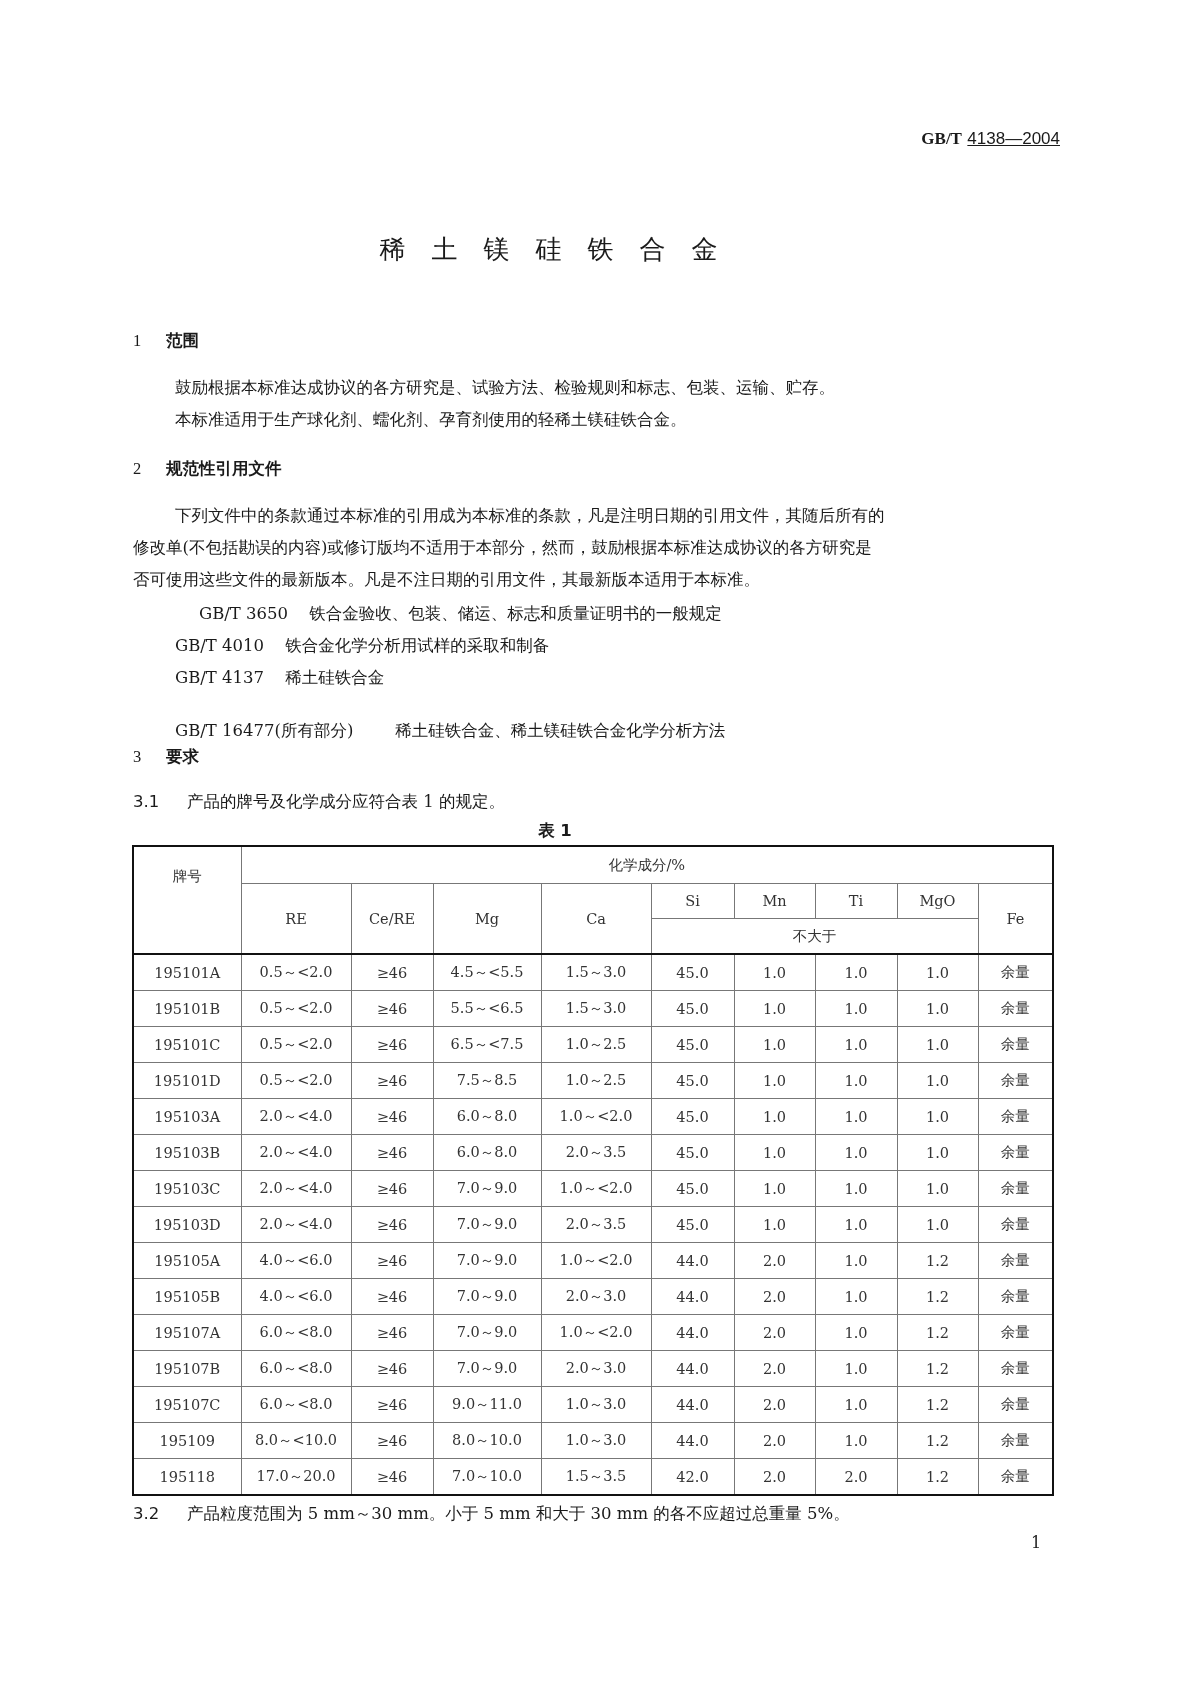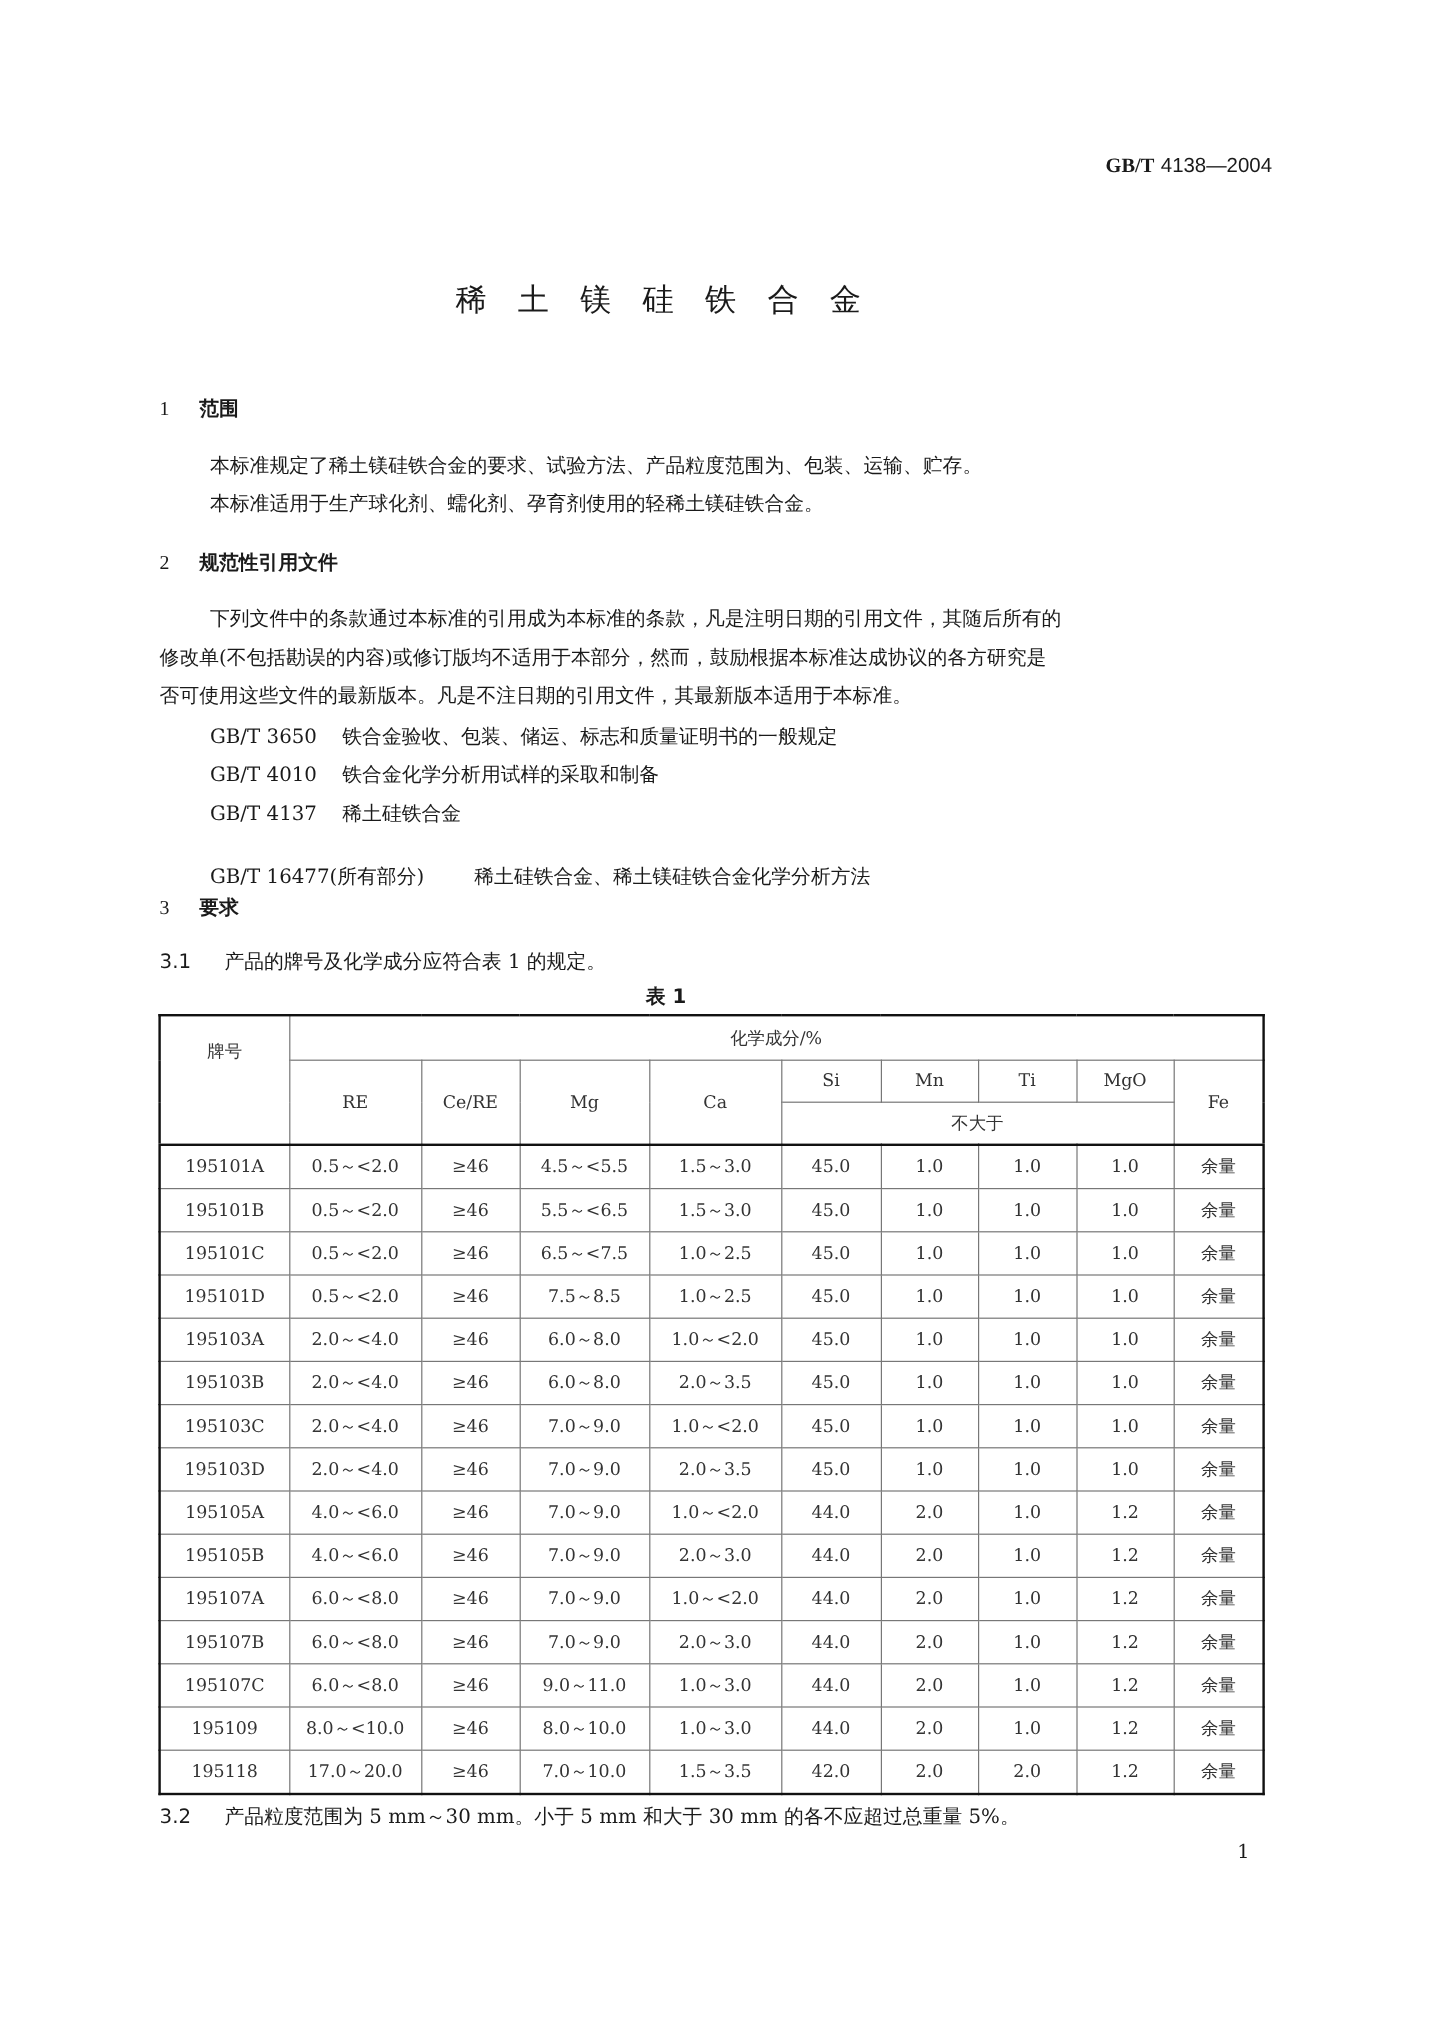--- a/index.html
+++ b/index.html
@@ -1,21 +1,21 @@
 <!DOCTYPE html>
 <html><head>
 <meta charset="utf-8">
 <style>
   html, body { margin: 0; padding: 0; background: #ffffff; }
   body { width: 1191px; height: 1684px; position: relative; overflow: hidden;
          font-family: "DejaVu Serif", "Liberation Serif", serif; color: #1a1a1a; }
   .abs { position: absolute; }
   .std-code { top: 128px; right: 131px; font-size: 17px; white-space: nowrap; }
   .std-code b { font-family: "Liberation Serif", serif; font-weight: bold; }
-  .std-code span.num { font-family: "Liberation Sans", sans-serif; }
+  .std-code span.num { font-family: "Liberation Sans", sans-serif; text-decoration: underline; }
   .doc-title { top: 232px; left: 0; width: 1097px; text-align: center;
                font-family: "DejaVu Sans", sans-serif; font-size: 26px;
                letter-spacing: 26px; text-indent: 26px; }
   .h1 { font-family: Liberation Serif, serif; font-size: 16.5px; font-weight: bold; left: 133px; }
   .h1 .no { display: inline-block; width: 33px; font-weight: normal; }
   .para { font-size: 16.5px; line-height: 32px; white-space: nowrap; }
   .ref { left: 175px; font-size: 16.5px; white-space: nowrap; }
   .ref .code { display: inline-block; min-width: 105px; }
   .sub { left: 133px; font-size: 16.5px; white-space: nowrap; }
   .sub .no { font-family: "DejaVu Sans", sans-serif; display: inline-block; width: 54px; }
@@ -39,31 +39,31 @@
 <div class="abs std-code">
   <b>GB/T</b>
   <span class="num">4138—2004</span>
 </div>
 
 <div class="abs doc-title">稀土镁硅铁合金</div>
 
 <div class="abs h1" style="top:330px;">
   <span class="no">1</span><span>范围</span>
 </div>
-<div class="abs para" style="top:372px; left:175px;">本标准规定了稀土镁硅铁合金的要求、试验方法、产品粒度范围为、包装、运输、贮存。</div>
+<div class="abs para" style="top:372px; left:175px;">鼓励根据本标准达成协议的各方研究是、试验方法、检验规则和标志、包装、运输、贮存。</div>
 <div class="abs para" style="top:404px; left:175px;">本标准适用于生产球化剂、蠕化剂、孕育剂使用的轻稀土镁硅铁合金。</div>
 
 <div class="abs h1" style="top:458px;">
   <span class="no">2</span><span>规范性引用文件</span>
 </div>
 <div class="abs para" style="top:500px; left:175px;">下列文件中的条款通过本标准的引用成为本标准的条款，凡是注明日期的引用文件，其随后所有的</div>
 <div class="abs para" style="top:532px; left:133px;">修改单(不包括勘误的内容)或修订版均不适用于本部分，然而，鼓励根据本标准达成协议的各方研究是</div>
 <div class="abs para" style="top:564px; left:133px;">否可使用这些文件的最新版本。凡是不注日期的引用文件，其最新版本适用于本标准。</div>
 
-<div class="abs ref" style="top:603px;">
+<div class="abs ref" style="top:603px;margin-left:24px;">
   <span class="code">GB/T 3650</span>
   <span>铁合金验收、包装、储运、标志和质量证明书的一般规定</span>
 </div>
 <div class="abs ref" style="top:635px;">
   <span class="code">GB/T 4010</span>
   <span>铁合金化学分析用试样的采取和制备</span>
 </div>
 <div class="abs ref" style="top:667px;">
   <span class="code">GB/T 4137</span>
   <span>稀土硅铁合金</span>

